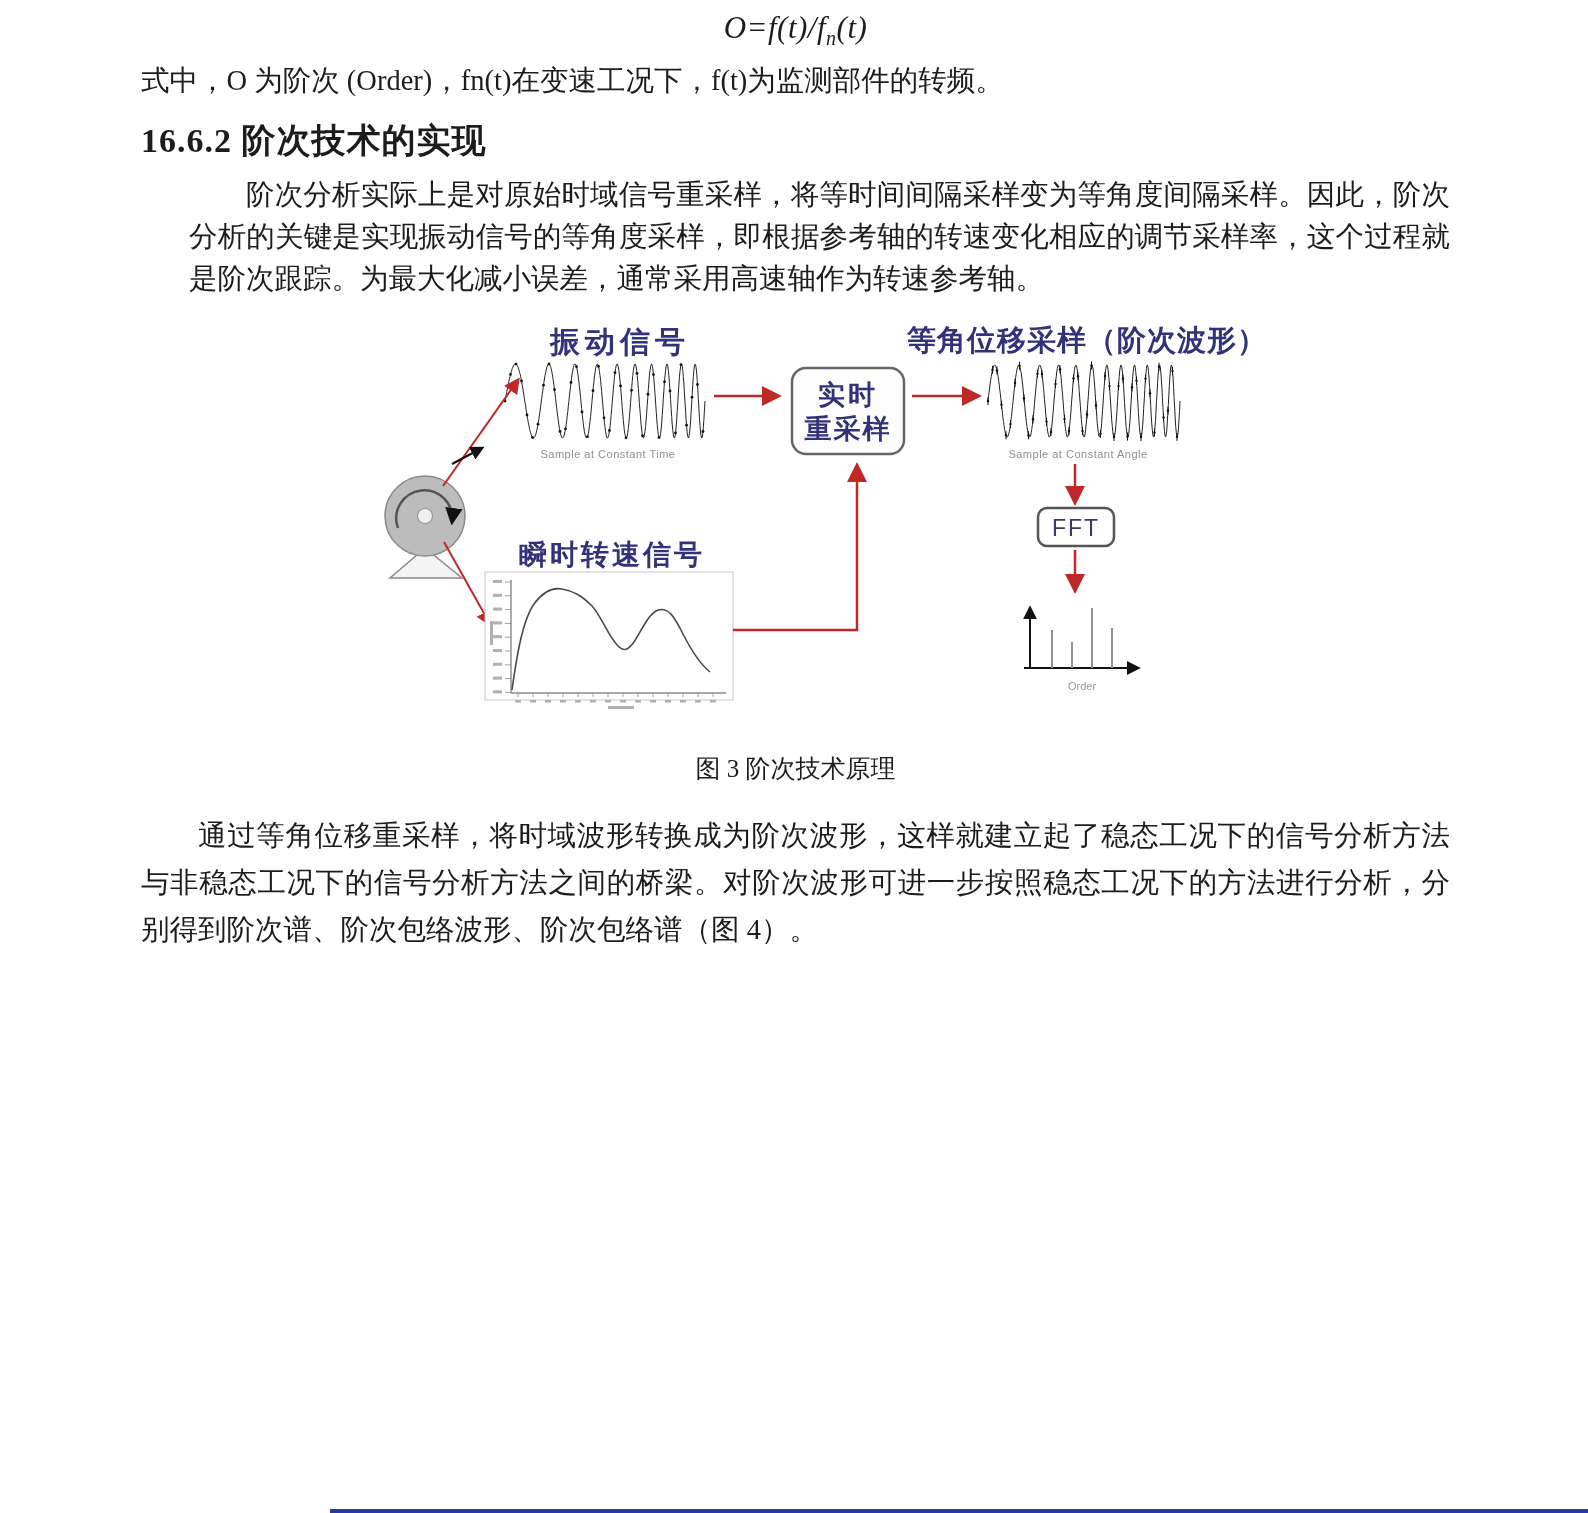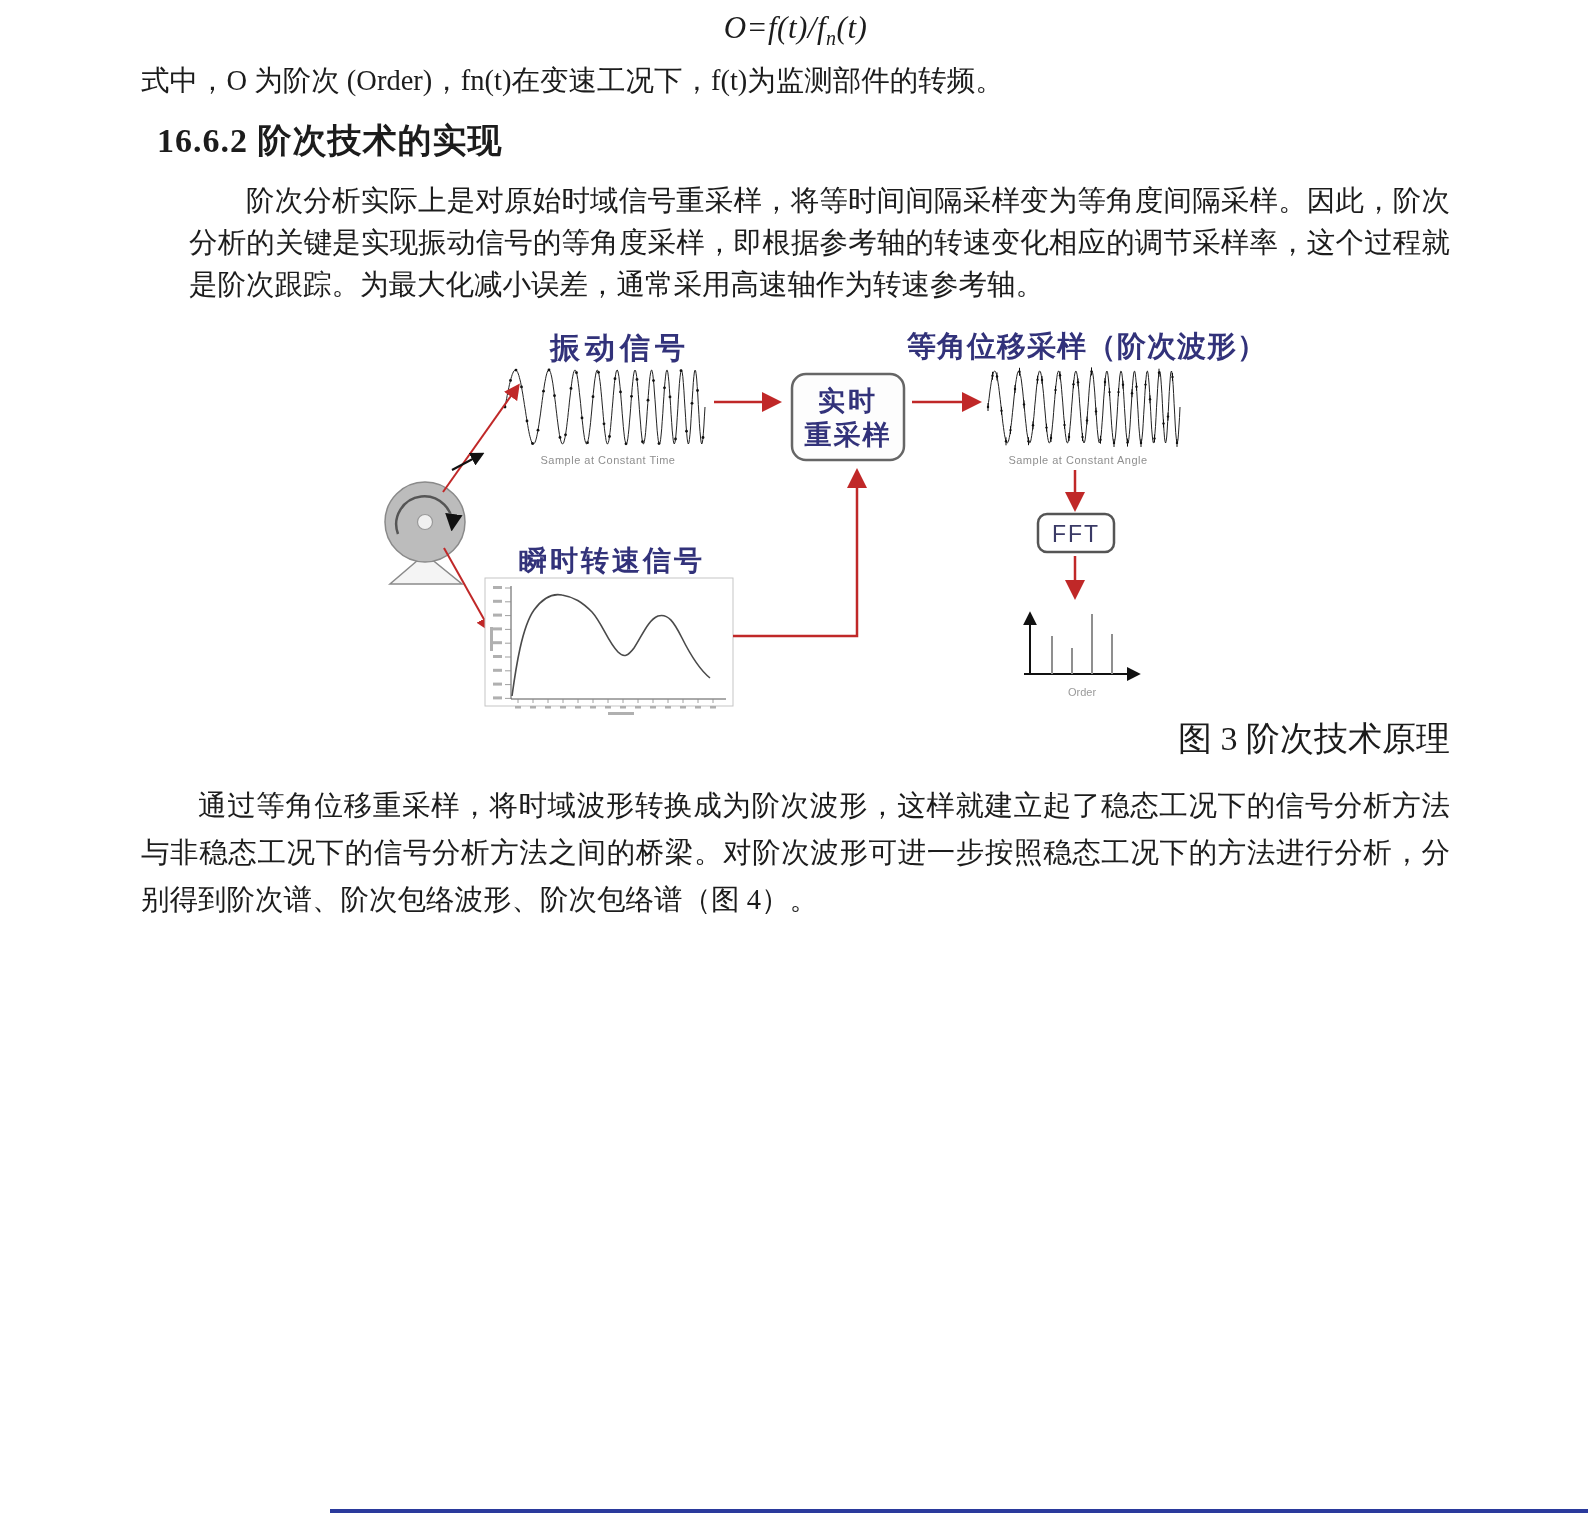--- a/index.html
+++ b/index.html
@@ -12,31 +12,31 @@
     text-align:center;font-size:31px;line-height:44px;margin-top:6px;
     font-style:italic;letter-spacing:.5px;
   }
   .formula sub{font-size:20px;}
   p.body-par{
     margin:0;font-size:28.5px;line-height:42px;text-align:justify;
     font-weight:400;
   }
   p.ind{text-indent:2em;}
   h2.sec{
-    font-size:34px;font-weight:bold;margin:16px;letter-spacing:1px;
+    font-size:34px;font-weight:bold;margin:0;letter-spacing:1px;
     font-family:"Liberation Serif","DejaVu Serif",serif;
   }
   #h662{margin-top:16px;height:46px;line-height:46px;}
   #h663{margin-top:50px;height:46px;line-height:46px;}
   #pE{margin-top:10px;margin-left:48px;}
   #pG{margin-top:22px;line-height:47px;}
   .figwrap{margin-top:16px;height:396px;position:relative;}
   .figwrap svg{position:absolute;left:189px;top:0;}
   .figcaption{
-    text-align:right;font-size:34px;line-height:42px;
+    margin-top:36px;text-align:center;font-size:25px;line-height:42px;
   }
   .bottom-rule{
     position:absolute;left:330px;right:0;bottom:0;height:4px;background:#2a3a9c;
   }
   
   .diaglabel{
     font-family:"Liberation Sans","DejaVu Sans",sans-serif;font-weight:600;
   }
   .smallcap{
     font-family:"Liberation Sans","DejaVu Sans",sans-serif;font-weight:400;

